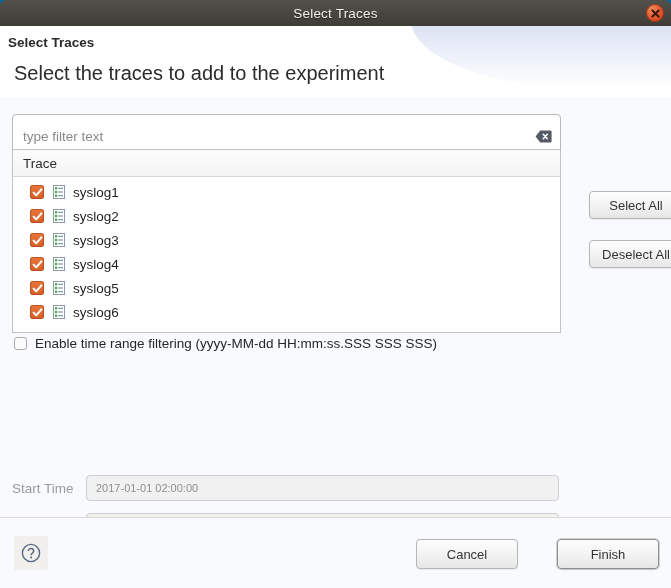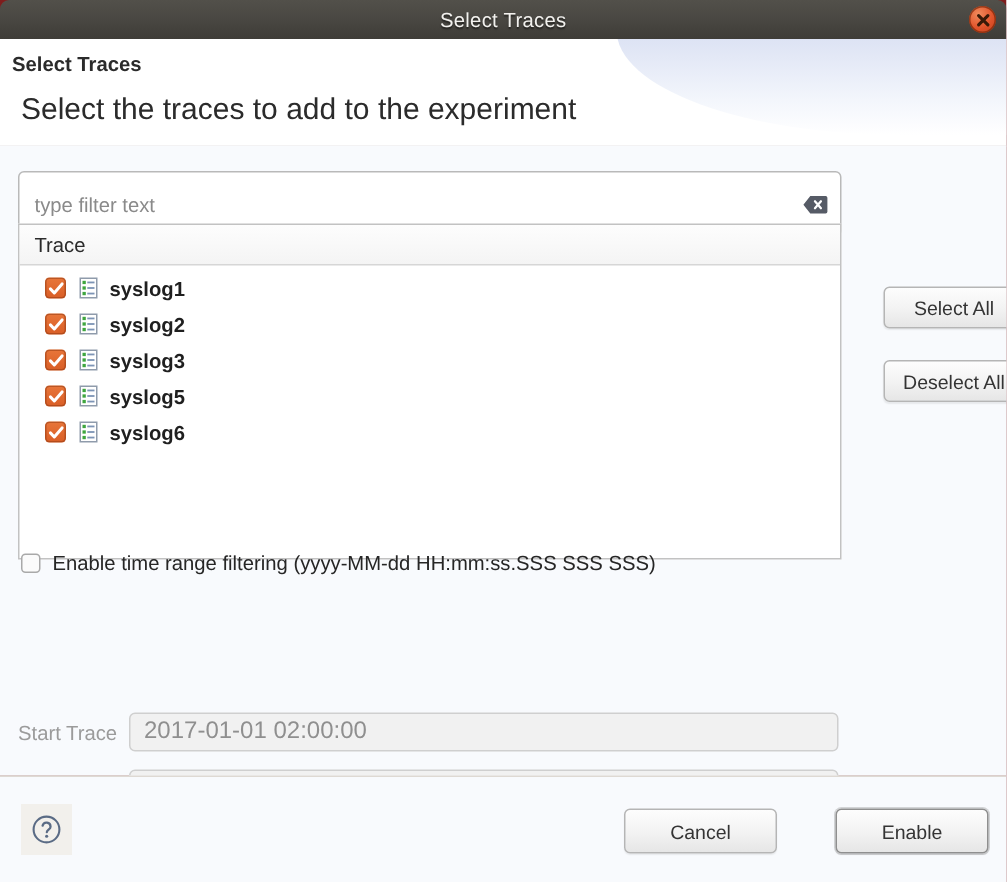--- a/index.html
+++ b/index.html
@@ -14,21 +14,21 @@
     font-size: 13px;
     color: #2b2b2b;
     background: #f7f9fc;
   }
 
   
   .window {
     position: relative;
     width: 671px;
     height: 588px;
-    background: #7f1d1d;
+    background: #0369a1;
     overflow: hidden;
   }
 
   
   .titlebar {
     position: absolute;
     left: 0; top: 0;
     width: 671px;
     height: 26px;
     background: linear-gradient(to bottom, #52504a 0%, #4a4843 45%, #3e3c37 100%);
@@ -141,38 +141,38 @@
     justify-content: center;
     cursor: pointer;
   }
 
   
   .trace-list {
     position: absolute;
     left: 12px;
     top: 52px;
     width: 549px;
-    height: 224px;
+    height: 184px;
     background: #ffffff;
     border: 1px solid #c2c2c2;
     box-sizing: border-box;
     overflow: hidden;
   }
   .trace-col-header {
     height: 27px;
     background: linear-gradient(to bottom, #fdfdfd 0%, #f4f4f4 100%);
     border-bottom: 1px solid #d6d6d6;
     display: flex;
     align-items: center;
     padding-left: 10px;
     font-size: 13.5px;
     color: #2b2b2b;
     box-sizing: border-box;
   }
-  .trace-rows { padding-top: 3px; font-weight: bold; }
+  .trace-rows { padding-top: 3px; }
   .trace-row {
     height: 24px;
     display: flex;
     align-items: center;
     padding-left: 17px;
     cursor: default;
   }
   .cb {
     width: 14px;
     height: 14px;
@@ -218,21 +218,21 @@
     height: 28px;
     margin-left: 22px;
   }
   #select-all-btn { top: 94px; }
   #deselect-all-btn { top: 143px; }
 
   
   .range-row {
     position: absolute;
     left: 14px;
-    top: 271px;
+    top: 239px;
     display: flex;
     align-items: center;
   }
   .cb-empty {
     width: 13px;
     height: 13px;
     flex: 0 0 13px;
     border: 1px solid #a9a9a9;
     border-radius: 3px;
     background: #fbfbfb;
@@ -261,21 +261,21 @@
   .time-field {
     width: 473px;
     height: 26px;
     background: #f1f1f1;
     border: 1px solid #cfcfcf;
     border-radius: 4px;
     box-sizing: border-box;
     display: flex;
     align-items: center;
     padding-left: 9px;
-    font-size: 16px;
+    font-size: 11px;
     color: #8f8f8f;
     cursor: default;
   }
 
   
   .bottom-bar {
     position: absolute;
     left: 0; top: 517px;
     width: 671px;
     height: 71px;
@@ -393,20 +393,37 @@
             <rect x="4" y="3.2" width="2.2" height="2.2" fill="#3fa63f"></rect>
             <rect x="4" y="6.9" width="2.2" height="2.2" fill="#3fa63f"></rect>
             <rect x="4" y="10.6" width="2.2" height="2.2" fill="#3fa63f"></rect>
             <rect x="7.2" y="3.7" width="4.8" height="1.2" fill="#7d94b5"></rect>
             <rect x="7.2" y="7.4" width="4.8" height="1.2" fill="#7d94b5"></rect>
             <rect x="7.2" y="11.1" width="4.8" height="1.2" fill="#7d94b5"></rect>
           </svg>
           <span class="trace-label">syslog3</span>
         </div>
 
+        <div class="trace-row">
+          <span class="cb">
+            <svg width="11" height="11" viewBox="0 0 11 11" aria-hidden="true">
+              <path d="M1.6 5.6 L4.2 8.3 L9.4 2.3" stroke="#ffffff" stroke-width="2" fill="none" stroke-linecap="round" stroke-linejoin="round"></path>
+            </svg>
+          </span>
+          <svg class="trace-icon" viewBox="0 0 16 16">
+            <rect x="2.5" y="1.5" width="11" height="13" fill="#ffffff" stroke="#8f9bab" stroke-width="1"></rect>
+            <rect x="4" y="3.2" width="2.2" height="2.2" fill="#3fa63f"></rect>
+            <rect x="4" y="6.9" width="2.2" height="2.2" fill="#3fa63f"></rect>
+            <rect x="4" y="10.6" width="2.2" height="2.2" fill="#3fa63f"></rect>
+            <rect x="7.2" y="3.7" width="4.8" height="1.2" fill="#7d94b5"></rect>
+            <rect x="7.2" y="7.4" width="4.8" height="1.2" fill="#7d94b5"></rect>
+            <rect x="7.2" y="11.1" width="4.8" height="1.2" fill="#7d94b5"></rect>
+          </svg>
+          <span class="trace-label">syslog4</span>
+        </div>
 
         <div class="trace-row">
           <span class="cb">
             <svg width="11" height="11" viewBox="0 0 11 11" aria-hidden="true">
               <path d="M1.6 5.6 L4.2 8.3 L9.4 2.3" stroke="#ffffff" stroke-width="2" fill="none" stroke-linecap="round" stroke-linejoin="round"></path>
             </svg>
           </span>
           <svg class="trace-icon" viewBox="0 0 16 16">
             <rect x="2.5" y="1.5" width="11" height="13" fill="#ffffff" stroke="#8f9bab" stroke-width="1"></rect>
             <rect x="4" y="3.2" width="2.2" height="2.2" fill="#3fa63f"></rect>
@@ -442,36 +459,36 @@
 
     <button class="btn side-btn" id="select-all-btn">Select All</button>
     <button class="btn side-btn" id="deselect-all-btn">Deselect All</button>
 
     <div class="range-row">
       <span class="cb-empty"></span>
       <span class="range-label">Enable time range filtering (yyyy-MM-dd HH:mm:ss.SSS SSS SSS)</span>
     </div>
 
     <div class="time-row" id="start-time-row">
-      <span class="time-label">Start Trace</span>
+      <span class="time-label">Start Time</span>
       <span class="time-field">2017-01-01 02:00:00</span>
     </div>
 
     <div class="time-row" id="end-time-row">
       <span class="time-label">End Time</span>
       <span class="time-field">2017-01-01 05:05:00</span>
     </div>
 
   </div>
 
   <div class="bottom-bar">
     <div class="help-btn">
       <svg width="22" height="22" viewBox="0 0 22 22" aria-hidden="true">
         <circle cx="11" cy="11" r="8.6" fill="none" stroke="#5a6b85" stroke-width="1.4"></circle>
         <path d="M8.4 8.4 a2.7 2.7 0 0 1 5.3 .7 c0 1.8 -2.5 2.1 -2.5 3.7" fill="none" stroke="#5a6b85" stroke-width="1.5" stroke-linecap="round"></path>
         <circle cx="11.1" cy="15.5" r="1.05" fill="#5a6b85"></circle>
       </svg>
     </div>
     <button class="btn bottom-btn" id="cancel-button">Cancel</button>
-    <button class="btn bottom-btn" id="finish-button">Enable</button>
+    <button class="btn bottom-btn" id="finish-button">Finish</button>
   </div>
 
 </div>
 
 </body></html>

